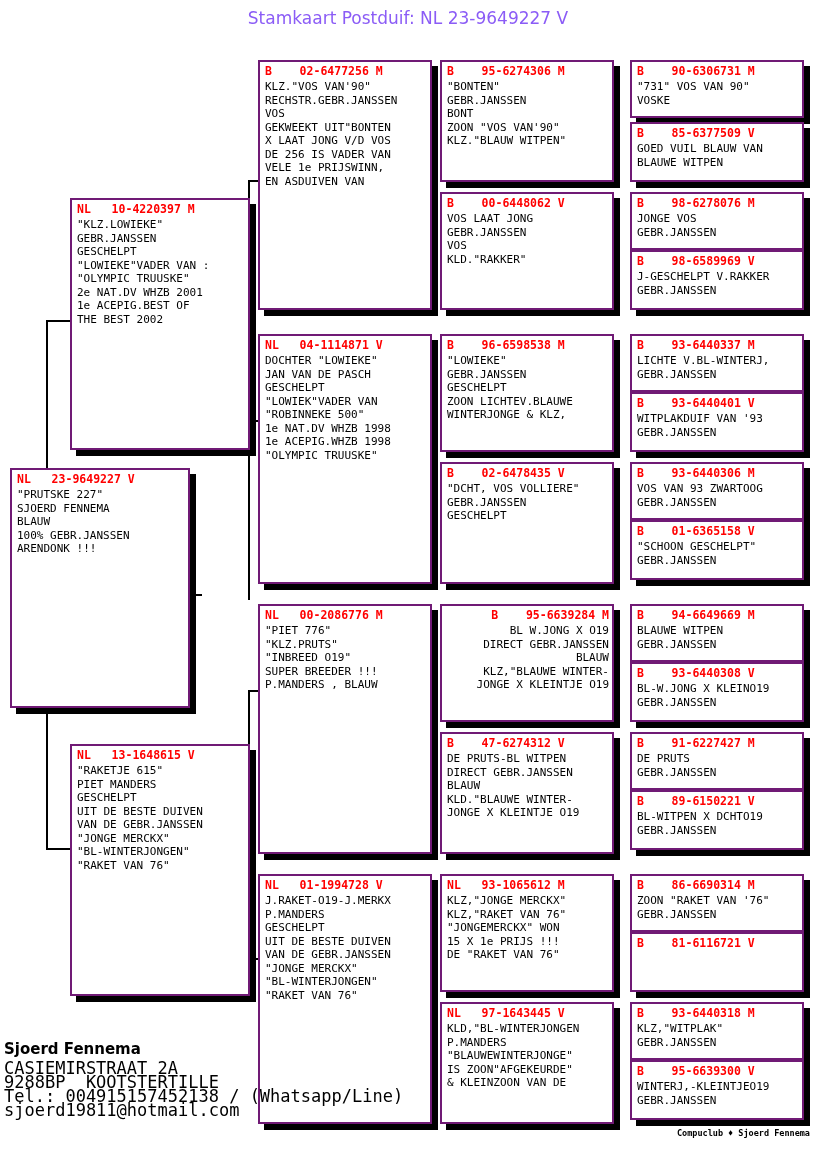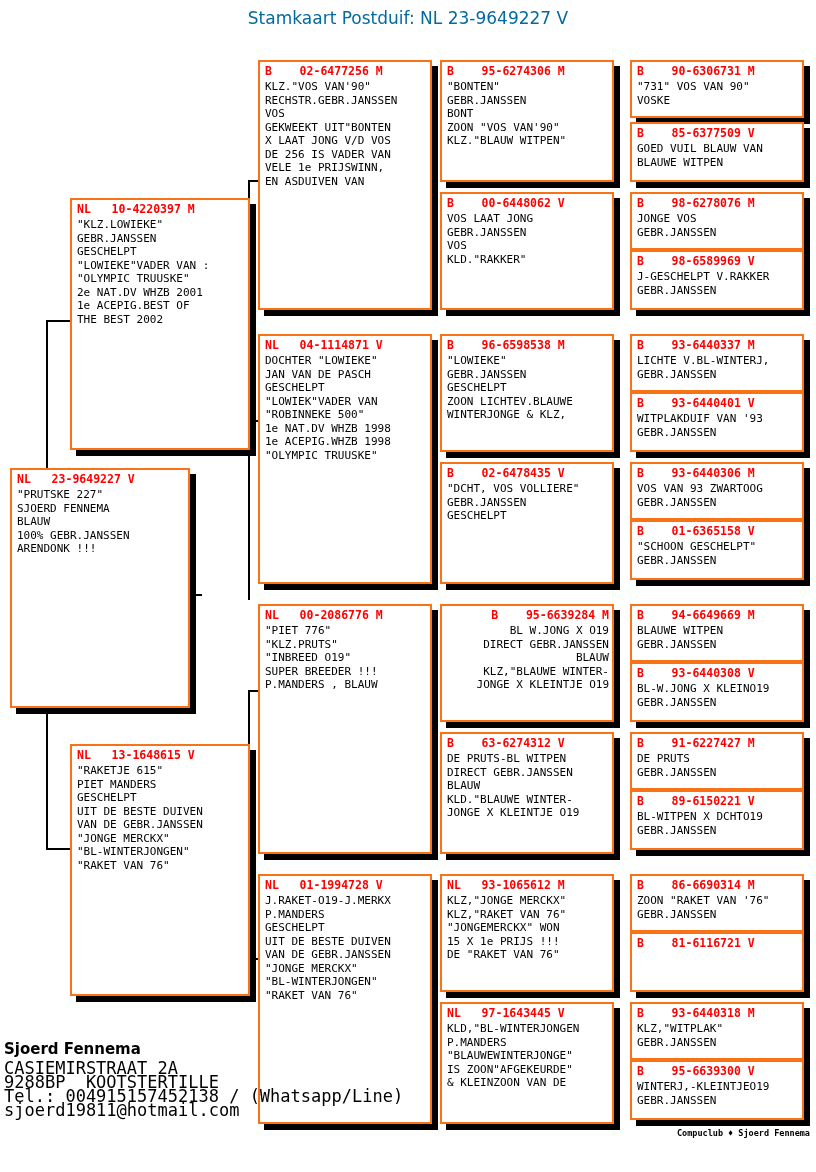--- a/index.html
+++ b/index.html
@@ -16,26 +16,26 @@
     overflow: hidden;
   }
   #page-title {
     position: absolute;
     top: 8px;
     left: 0;
     width: 816px;
     text-align: center;
     font-family: "DejaVu Sans", sans-serif;
     font-size: 17px;
-    color: #0369a1;
+    color: #8b5cf6;
   }
   .card {
     position: absolute;
     box-sizing: border-box;
-    border: 2px solid #f97316;
+    border: 2px solid #701a75;
     background: #ffffff;
     box-shadow: 6px 6px 0 0 #000;
     padding: 2px 3px 2px 5px;
     overflow: hidden;
   }
   .card .hdr {
     color: #ff0000;
     font-weight: bold;
     font-size: 11.5px;
     letter-spacing: 0px;
@@ -202,21 +202,21 @@
 </div>
 <div class="card" style="left:440px; top:604px; width:174px; height:118px;text-align:right;">
   <div class="hdr">B    95-6639284 M</div>
   <div class="body">BL W.JONG X O19
 DIRECT GEBR.JANSSEN
 BLAUW
 KLZ,"BLAUWE WINTER-
 JONGE X KLEINTJE O19</div>
 </div>
 <div class="card" style="left:440px; top:732px; width:174px; height:122px;">
-  <div class="hdr">B    63-6274312 V</div>
+  <div class="hdr">B    47-6274312 V</div>
   <div class="body">DE PRUTS-BL WITPEN
 DIRECT GEBR.JANSSEN
 BLAUW
 KLD."BLAUWE WINTER-
 JONGE X KLEINTJE O19</div>
 </div>
 <div class="card" style="left:440px; top:874px; width:174px; height:118px;">
   <div class="hdr">NL   93-1065612 M</div>
   <div class="body">KLZ,"JONGE MERCKX"
 KLZ,"RAKET VAN 76"

